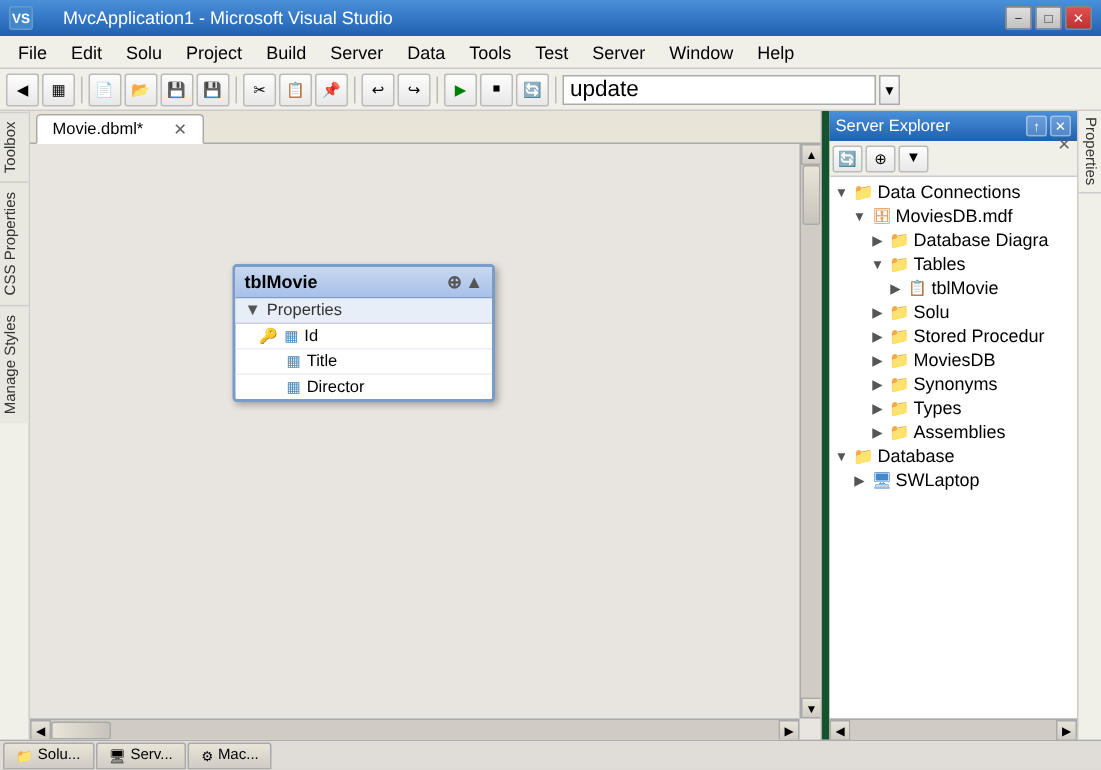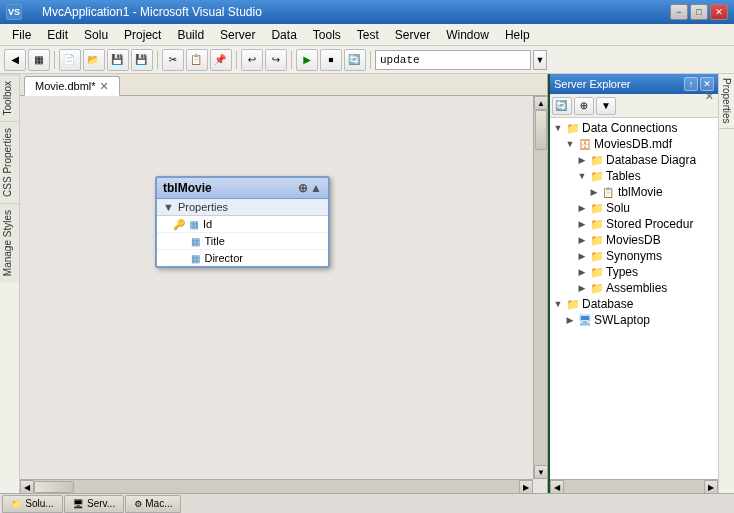--- a/index.html
+++ b/index.html
@@ -14,34 +14,34 @@
     .title-btn.close { background: linear-gradient(to bottom, #e05050, #c03030); color: white; }
 
     
     .menu-bar { background: #f0efe8; height: 22px; display: flex; align-items: center; padding: 0 4px; border-bottom: 1px solid #ccc; }
     .menu-item { padding: 2px 8px; font-size: 12px; cursor: pointer; border-radius: 2px; }
 
     
     .toolbar { background: #f0efe8; height: 28px; display: flex; align-items: center; padding: 0 4px; border-bottom: 1px solid #ccc; gap: 2px; }
     .toolbar-btn { width: 22px; height: 22px; background: linear-gradient(to bottom, #fdfdfd, #e8e8e8); border: 1px solid #bbb; border-radius: 2px; display: flex; align-items: center; justify-content: center; font-size: 10px; cursor: pointer; }
     .toolbar-separator { width: 1px; height: 18px; background: #bbb; margin: 0 2px; }
-    .toolbar-combo { height: 20px; border: 1px solid #aaa; background: white; padding: 0 4px; font-size: 11px; min-width: 80px; font-family: Liberation Mono, monospace; }
+    .toolbar-combo { height: 20px; border: 1px solid #aaa; background: white; padding: 0 4px; font-size: 15px; min-width: 80px; }
     .toolbar-dropdown { width: 14px; height: 20px; background: linear-gradient(to bottom, #fdfdfd, #e8e8e8); border: 1px solid #aaa; display: flex; align-items: center; justify-content: center; font-size: 9px; cursor: pointer; }
 
     
     .main-area { display: flex; height: calc(513px - 24px - 22px - 28px - 20px); }
 
     
     .side-panel-left { width: 20px; background: #f0efe8; border-right: 1px solid #ccc; display: flex; flex-direction: column; align-items: center; }
     .side-tab { writing-mode: vertical-rl; transform: rotate(180deg); font-size: 10px; padding: 6px 2px; color: #333; cursor: pointer; border-bottom: 1px solid #ccc; width: 100%; text-align: center; background: #e8e8e0; }
 
     
     .editor-area { flex: 1; display: flex; flex-direction: column; border-right: 1px solid #aaa; }
     .tab-bar { background: #e8e4d8; height: 22px; display: flex; align-items: flex-end; padding-left: 4px; border-bottom: 1px solid #aaa; }
-    .tab { height: 20px; padding: 0 10px; background: linear-gradient(to bottom, #fdfcf8, #e8e4d8); border: 1px solid #aaa; border-bottom: none; border-radius: 3px 3px 0 0; font-size: 11px; display: flex; align-items: center; gap: 4px; cursor: pointer; margin-right: 2px; }
+    .tab { height: 20px; padding: 0 10px; background: linear-gradient(to bottom, #fdfcf8, #e8e4d8); border: 1px solid #aaa; border-bottom: none; border-radius: 3px 3px 0 0; font-size: 11px; display: flex; align-items: center; gap: 20px; cursor: pointer; margin-right: 2px; }
     .tab.active { background: white; border-bottom: 1px solid white; margin-bottom: -1px; }
     .tab-close { font-size: 10px; color: #666; }
     .tab-close-x { cursor: pointer; color: #666; font-size: 11px; }
 
     
     .design-canvas { flex: 1; background: #e8e4e0; position: relative; overflow: hidden; }
     .canvas-scroll-v { position: absolute; right: 0; top: 0; width: 14px; bottom: 14px; background: #e0ddd8; border-left: 1px solid #aaa; display: flex; flex-direction: column; }
     .canvas-scroll-h { position: absolute; left: 0; bottom: 0; height: 14px; right: 14px; background: #e0ddd8; border-top: 1px solid #aaa; display: flex; flex-direction: row; }
     .scroll-btn { width: 14px; height: 14px; background: linear-gradient(to bottom, #e8e4d8, #d0ccc4); border: 1px solid #aaa; display: flex; align-items: center; justify-content: center; font-size: 8px; cursor: pointer; flex-shrink: 0; }
     .scroll-track { flex: 1; background: #d0ccc4; }
@@ -51,21 +51,21 @@
     .entity-box { position: absolute; left: 135px; top: 80px; width: 175px; background: white; border: 2px solid #7a9cc8; border-radius: 3px; box-shadow: 2px 2px 5px rgba(0,0,0,0.3); }
     .entity-header { background: linear-gradient(to bottom, #c8d8f0, #a8c0e8); padding: 3px 6px; display: flex; align-items: center; justify-content: space-between; border-bottom: 1px solid #7a9cc8; font-size: 12px; font-weight: bold; color: #000; }
     .entity-header-icons { display: flex; gap: 2px; color: #555; font-size: 12px; }
     .entity-section-header { background: #e8eef8; padding: 2px 6px; font-size: 11px; color: #333; border-bottom: 1px solid #ccd; display: flex; align-items: center; gap: 4px; }
     .entity-row { padding: 2px 6px 2px 16px; font-size: 11px; display: flex; align-items: center; gap: 4px; border-bottom: 1px solid #eef; }
     .entity-row:last-child { border-bottom: none; }
     .key-icon { color: #cc8800; font-size: 10px; }
     .field-icon { color: #4488bb; font-size: 10px; }
 
     
-    .server-explorer { width: 170px; display: flex; flex-direction: column; border-left: 2px solid #14532d; }
+    .server-explorer { width: 170px; display: flex; flex-direction: column; border-left: 5px solid #14532d; }
     .panel-title-bar { background: linear-gradient(to bottom, #4a90d9, #2060b0); color: white; height: 20px; display: flex; align-items: center; padding: 0 4px; font-size: 11px; justify-content: space-between; }
     .panel-toolbar { background: #f0efe8; height: 24px; display: flex; align-items: center; padding: 0 2px; border-bottom: 1px solid #ccc; gap: 2px; }
     .panel-btn { width: 20px; height: 18px; background: linear-gradient(to bottom, #fdfdfd, #e8e8e8); border: 1px solid #bbb; border-radius: 2px; display: flex; align-items: center; justify-content: center; font-size: 10px; cursor: pointer; }
     .tree-view { flex: 1; background: white; overflow: hidden; padding: 2px; font-size: 11px; }
     .tree-item { display: flex; align-items: center; gap: 2px; padding: 1px 0; cursor: pointer; white-space: nowrap; }
     .tree-expand { width: 12px; height: 12px; display: flex; align-items: center; justify-content: center; font-size: 9px; color: #555; flex-shrink: 0; }
     .tree-icon { width: 14px; height: 14px; display: flex; align-items: center; justify-content: center; flex-shrink: 0; }
     .folder-icon { color: #f0a830; font-size: 11px; }
     .db-icon { color: #cc6600; font-size: 10px; }
     .table-icon { color: #4488cc; font-size: 10px; }

